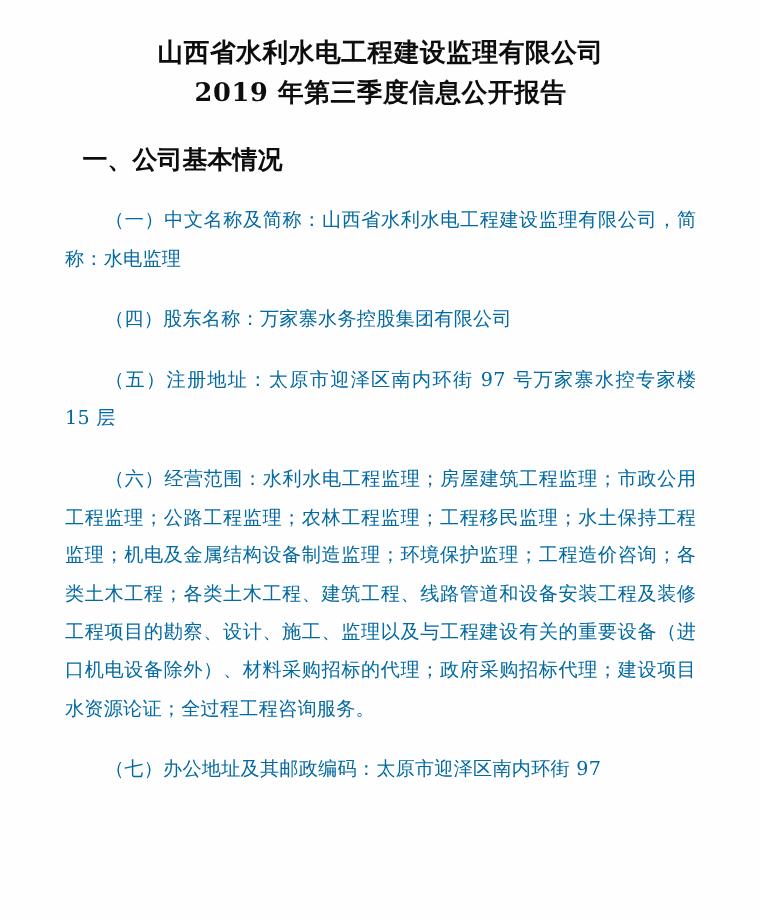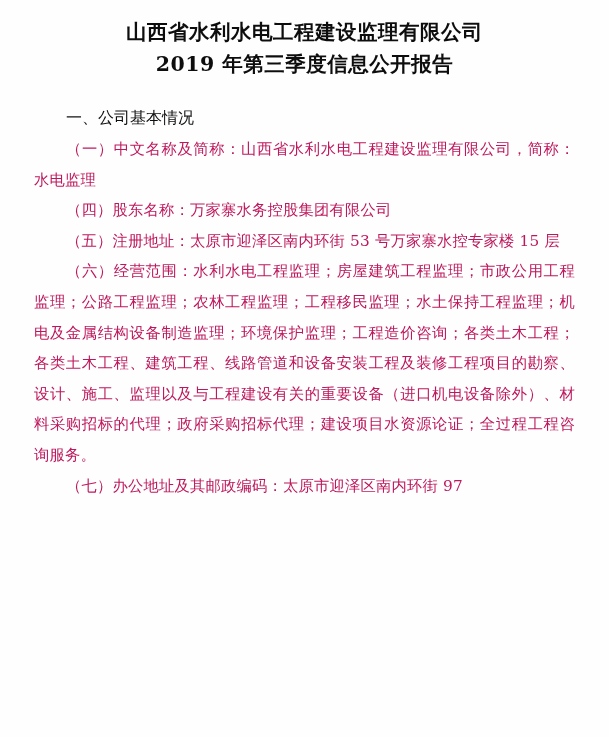--- a/index.html
+++ b/index.html
@@ -11,71 +11,71 @@
     width: 609px;
     height: 737px;
     overflow: hidden;
     font-family: "DejaVu Serif", "Liberation Serif", serif;
     color: #141414;
   }
   .page {
     width: 609px;
     height: 737px;
     box-sizing: border-box;
-    padding: 12px 34px 0 34px;
+    padding: 22px 34px 0 34px;
     background: #fefefe;
     position: relative;
   }
   .title-block {
     text-align: center;
     margin-top: 4px;
     margin-bottom: 22px;
   }
   .title-line {
     font-family: "DejaVu Serif", "Liberation Serif", serif;
     font-weight: bold;
     font-size: 20.5px;
     letter-spacing: 0.5px;
     line-height: 32px;
     color: #0d0d0d;
   }
   .section-heading {
-    font-weight: normal;
-    font-size: 16px;
+    font-weight: bold;
+    font-size: 20px;
     line-height: 31px;
     text-indent: 32px;
     margin-bottom: 1px;
     color: #0d0d0d;
   }
   .para {
     font-size: 15.3px;
     line-height: 30.6px;
     text-align: justify;
     text-justify: inter-ideograph;
     text-indent: 32px;
     letter-spacing: 0.2px;
-    color: #be185d;
-    margin: 0;
+    color: #0369a1;
+    margin: 18px;
   }
   .latin {
     font-family: "DejaVu Serif", "Liberation Serif", serif;
     letter-spacing: 0.3px;
   }
 </style>
 </head>
 <body>
 
 <div class="page">
 
   <div class="title-block">
     <div class="title-line">山西省水利水电工程建设监理有限公司</div>
     <div class="title-line">2019 年第三季度信息公开报告</div>
   </div>
 
   <div class="section-heading">一、公司基本情况</div>
 
   <p class="para">（一）中文名称及简称：山西省水利水电工程建设监理有限公司，简称：水电监理</p>
   <p class="para">（四）股东名称：万家寨水务控股集团有限公司</p>
-  <p class="para">（五）注册地址：太原市迎泽区南内环街 53 号万家寨水控专家楼 15 层</p>
+  <p class="para">（五）注册地址：太原市迎泽区南内环街 97 号万家寨水控专家楼 15 层</p>
   <p class="para">（六）经营范围：水利水电工程监理；房屋建筑工程监理；市政公用工程监理；公路工程监理；农林工程监理；工程移民监理；水土保持工程监理；机电及金属结构设备制造监理；环境保护监理；工程造价咨询；各类土木工程；各类土木工程、建筑工程、线路管道和设备安装工程及装修工程项目的勘察、设计、施工、监理以及与工程建设有关的重要设备（进口机电设备除外）、材料采购招标的代理；政府采购招标代理；建设项目水资源论证；全过程工程咨询服务。</p>
   <p class="para">（七）办公地址及其邮政编码：太原市迎泽区南内环街 97</p>
 
 </div>
 
 </body></html>

